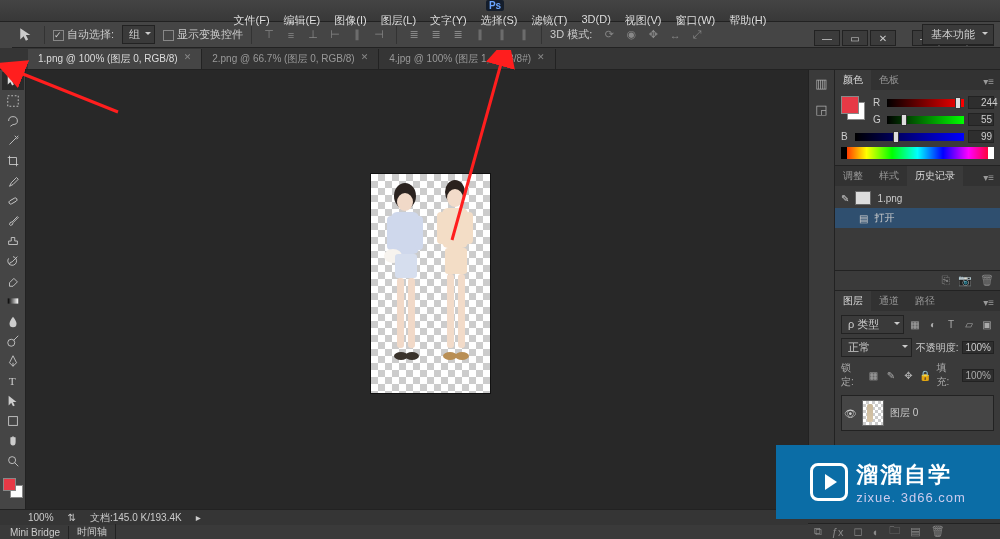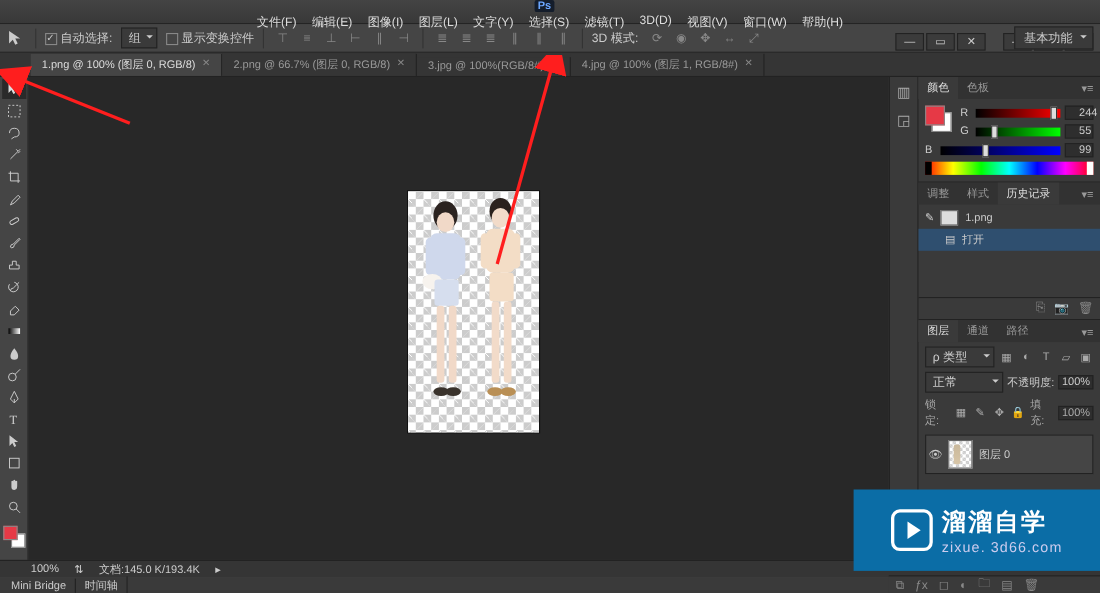--- a/index.html
+++ b/index.html
@@ -8,21 +8,21 @@
   
   .titlebar { height: 22px; background: linear-gradient(#444,#383838); display: flex; align-items: center; padding: 0 6px; border-bottom: 1px solid #222; flex-direction: column; }
   .ps-logo { width: 18px; height: 14px; background: #141d2b; color: #6ba6ff; font-weight: bold; font-size: 10px; display: flex; align-items: center; justify-content: center; border-radius: 2px; margin-right: 10px; }
   .menubar { display: flex; gap: 2px; }
   .menu-item { padding: 2px 6px; color: #ddd; cursor: pointer; }
   .win-controls { margin-left: auto; display: flex; gap: 2px; }
   .win-btn { width: 26px; height: 16px; background: #3b3b3b; border: 1px solid #222; display: flex; align-items: center; justify-content: center; color: #ccc; font-size: 10px; cursor: pointer; }
   .win-group-left { display: flex; gap: 2px; margin-right: 14px; }
   
   
-  .optionsbar { height: 26px; background: #454545; border-bottom: 1px solid #222; display: flex; align-items: center; padding: 0 6px; gap: 8px; }
+  .optionsbar { height: 26px; background: #454545; border-bottom: 1px solid #222; display: flex; align-items: center; padding: 0 6px; gap: 8px; margin-left: 12px; }
   .move-icon { width: 18px; height: 18px; display: flex; align-items: center; justify-content: center; }
   .checkbox { width: 11px; height: 11px; border: 1px solid #888; display: inline-block; vertical-align: middle; margin-right: 3px; }
   .checkbox.checked::after { content: "✓"; font-size: 9px; position: relative; top: -3px; left: 0; color: #ccc; }
   .dropdown { background: #3a3a3a; border: 1px solid #222; padding: 1px 14px 1px 6px; position: relative; font-size: 11px; }
   .dropdown::after { content: ""; position: absolute; right: 3px; top: 6px; border: 3px solid transparent; border-top-color: #ccc; }
   .divider-v { width: 1px; height: 18px; background: #333; }
   .opt-icons { display: flex; gap: 4px; }
   .opt-icon { width: 18px; height: 16px; border: 1px solid transparent; display: flex; align-items: center; justify-content: center; color: #888; font-size: 11px; }
   .workspace-btn { margin-left: auto; background: #3a3a3a; border: 1px solid #222; padding: 2px 18px 2px 8px; position: relative; }
   .workspace-btn::after { content: ""; position: absolute; right: 5px; top: 7px; border: 3px solid transparent; border-top-color: #ccc; }
@@ -197,24 +197,20 @@
   <span class="workspace-btn">基本功能</span>
 </div>
 
 <div class="doctabs">
   <div class="doctab active">
       <span>1.png @ 100% (图层 0, RGB/8)</span>
       <span class="close">✕</span>
     </div>
   <div class="doctab">
       <span>2.png @ 66.7% (图层 0, RGB/8)</span>
-      <span class="close">✕</span>
-    </div>
-  <div class="doctab">
-      <span>3.jpg @ 100%(RGB/8#)</span>
       <span class="close">✕</span>
     </div>
   <div class="doctab">
       <span>4.jpg @ 100% (图层 1, RGB/8#)</span>
       <span class="close">✕</span>
     </div>
 </div>
 
 <div class="workspace">
 

